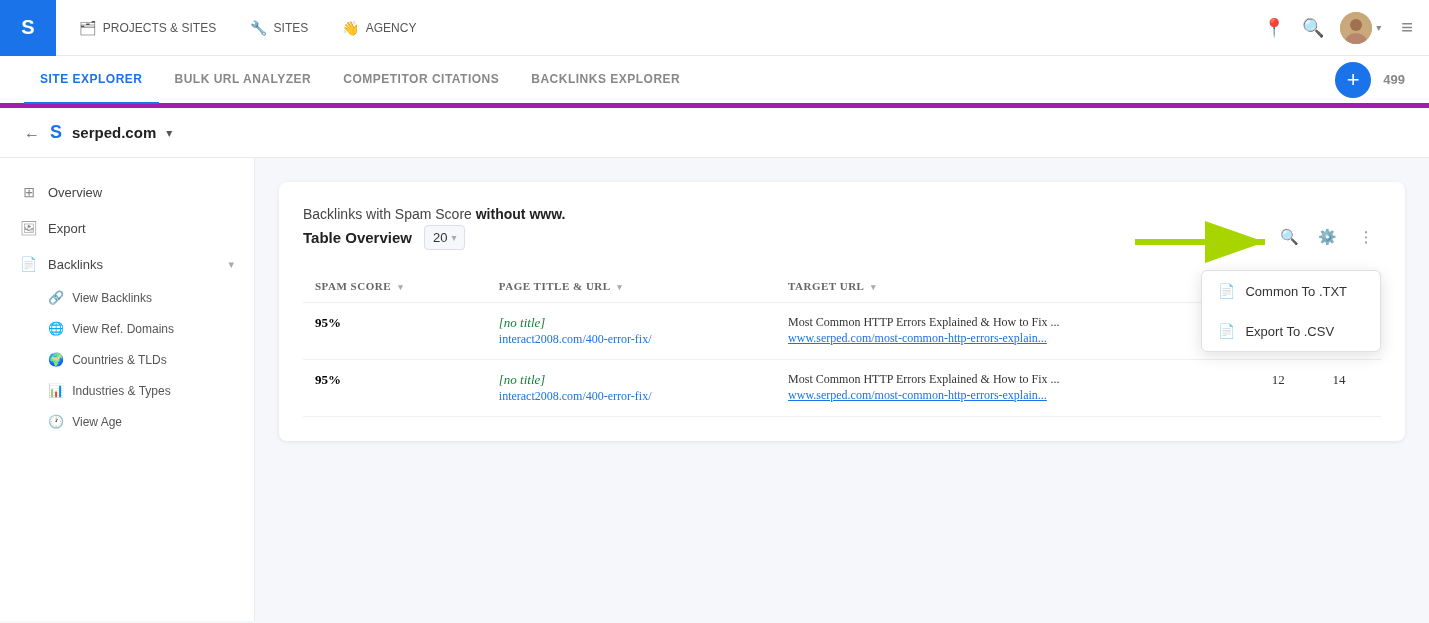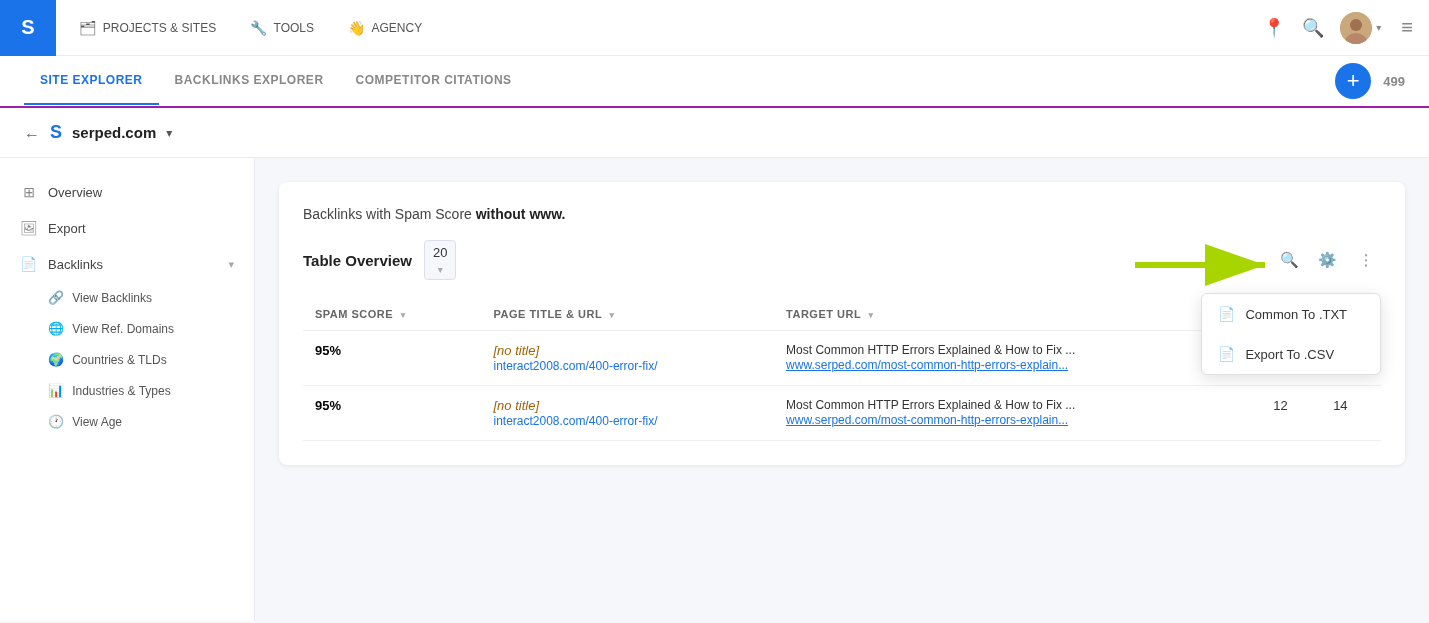--- a/index.html
+++ b/index.html
@@ -25,21 +25,21 @@
     }
     .nav-icon { font-size: 14px; }
     .nav-right { margin-left: auto; display: flex; align-items: center; gap: 16px; }
     .nav-right-icon { font-size: 18px; color: #888; cursor: pointer; }
     .avatar-wrap { display: flex; align-items: center; gap: 4px; cursor: pointer; }
     .avatar { width: 32px; height: 32px; border-radius: 50%; background: #c9a87c; overflow: hidden; display: flex; align-items: center; justify-content: center; }
     .hamburger { font-size: 20px; color: #888; cursor: pointer; margin-left: 4px; }
 
     
     .second-nav {
-      background: #fff; border-bottom: 2px solid #a21caf;
+      background: #fff; border-bottom: 5px solid #a21caf;
       padding: 0 24px; display: flex; align-items: center; height: 52px;
     }
     .tab-items { display: flex; gap: 0; flex: 1; }
     .tab-item {
       padding: 16px 16px; font-size: 12px; font-weight: 600;
       letter-spacing: 0.5px; text-transform: uppercase; cursor: pointer;
       color: #888; border-bottom: 2px solid transparent;
       white-space: nowrap;
     }
     .tab-item.active { color: #1a73e8; border-bottom: 2px solid #1a73e8; }
@@ -84,32 +84,32 @@
     .sidebar-child .si-icon { font-size: 13px; color: #aaa; }
 
     
     .content { flex: 1; padding: 24px; }
     .content-card {
       background: #fff; border-radius: 8px;
       box-shadow: 0 1px 4px rgba(0,0,0,0.08); padding: 24px;
       position: relative;
     }
 
-    .section-title { font-size: 14px; color: #444; margin-bottom: 18px; }
+    .section-title { font-size: 14px; color: #444; }
     .section-title strong { color: #222; }
 
     .table-header-row {
       display: flex; align-items: center; justify-content: space-between;
       margin-bottom: 18px; position: relative;
     }
     .table-overview-label { font-size: 15px; font-weight: 700; color: #222; }
     .per-page-select {
       display: flex; align-items: center; gap: 4px; margin-left: 12px;
       background: #f5f7fa; border: 1px solid #dde; border-radius: 4px;
-      padding: 4px 8px; cursor: pointer; font-size: 13px; color: #333; flex-direction: column;
+      padding: 4px 8px; cursor: pointer; font-size: 13px; color: #333;
     }
     .table-actions { display: flex; align-items: center; gap: 8px; }
     .icon-btn {
       width: 30px; height: 30px; border-radius: 4px; display: flex;
       align-items: center; justify-content: center; cursor: pointer;
       color: #888; font-size: 15px;
     }
 
     
     .dropdown-menu {
@@ -118,54 +118,54 @@
       border-radius: 6px; box-shadow: 0 4px 16px rgba(0,0,0,0.12);
       z-index: 100; min-width: 180px;
     }
     .dropdown-item {
       display: flex; align-items: center; gap: 10px;
       padding: 12px 16px; cursor: pointer; font-size: 13px; color: #333;
     }
     .dropdown-item-icon { font-size: 14px; color: #888; }
 
     
-    .data-table { width: 100%; border-collapse: collapse; }
+    .data-table { width: 100%; border-collapse: collapse; font-family: Liberation Serif, serif; }
     .data-table th {
       text-align: left; padding: 10px 12px; font-size: 11px;
       font-weight: 700; letter-spacing: 0.5px; text-transform: uppercase;
       color: #666; border-bottom: 1px solid #eee;
     }
     .data-table th .sort-icon { font-size: 9px; color: #aaa; margin-left: 4px; }
     .data-table td {
       padding: 12px 12px; border-bottom: 1px solid #f0f0f0;
       font-size: 13px; color: #333; vertical-align: top;
     }
     .spam-score { font-weight: 600; color: #000000; }
-    .page-no-title { color: #a16207; font-style: italic; }
+    .page-no-title { color: #15803d; font-style: italic; }
     .page-url { color: #1a73e8; text-decoration: none; font-size: 12px; }
     .target-title { color: #333; font-size: 12px; }
     .target-url { color: #1a73e8; font-size: 12px; text-align: center; }
     .num-col { color: #333; font-size: 12px; }
 
     .table-header-left { display: flex; align-items: center; }
   </style>
 </head>
 <body>
 
 <div class="top-nav">
   <div class="logo-box">S</div>
 
   <div class="nav-items">
     <div class="nav-item">
       <span class="nav-icon">🗂</span>
       <span>PROJECTS &amp; SITES</span>
     </div>
     <div class="nav-item">
       <span class="nav-icon">🔧</span>
-      <span>TOOLS</span>
+      <span>SITES</span>
     </div>
     <div class="nav-item">
       <span class="nav-icon">👋</span>
       <span>AGENCY</span>
     </div>
   </div>
 
   <div class="nav-right">
     <span class="nav-right-icon">📍</span>
     <span class="nav-right-icon">🔍</span>
@@ -179,22 +179,23 @@
       </div>
       <span style="font-size:10px;color:#888;">▾</span>
     </div>
     <span class="hamburger">≡</span>
   </div>
 </div>
 
 <div class="second-nav">
   <div class="tab-items">
     <div class="tab-item active">SITE EXPLORER</div>
+    <div class="tab-item">BULK URL ANALYZER</div>
+    <div class="tab-item">COMPETITOR CITATIONS</div>
     <div class="tab-item">BACKLINKS EXPLORER</div>
-    <div class="tab-item">COMPETITOR CITATIONS</div>
   </div>
   <div class="tab-right">
     <div class="add-btn">+</div>
     <span class="count-badge">499</span>
   </div>
 </div>
 
 <div class="domain-bar">
   <span class="back-arrow">←</span>
   <span class="domain-s">S</span>

